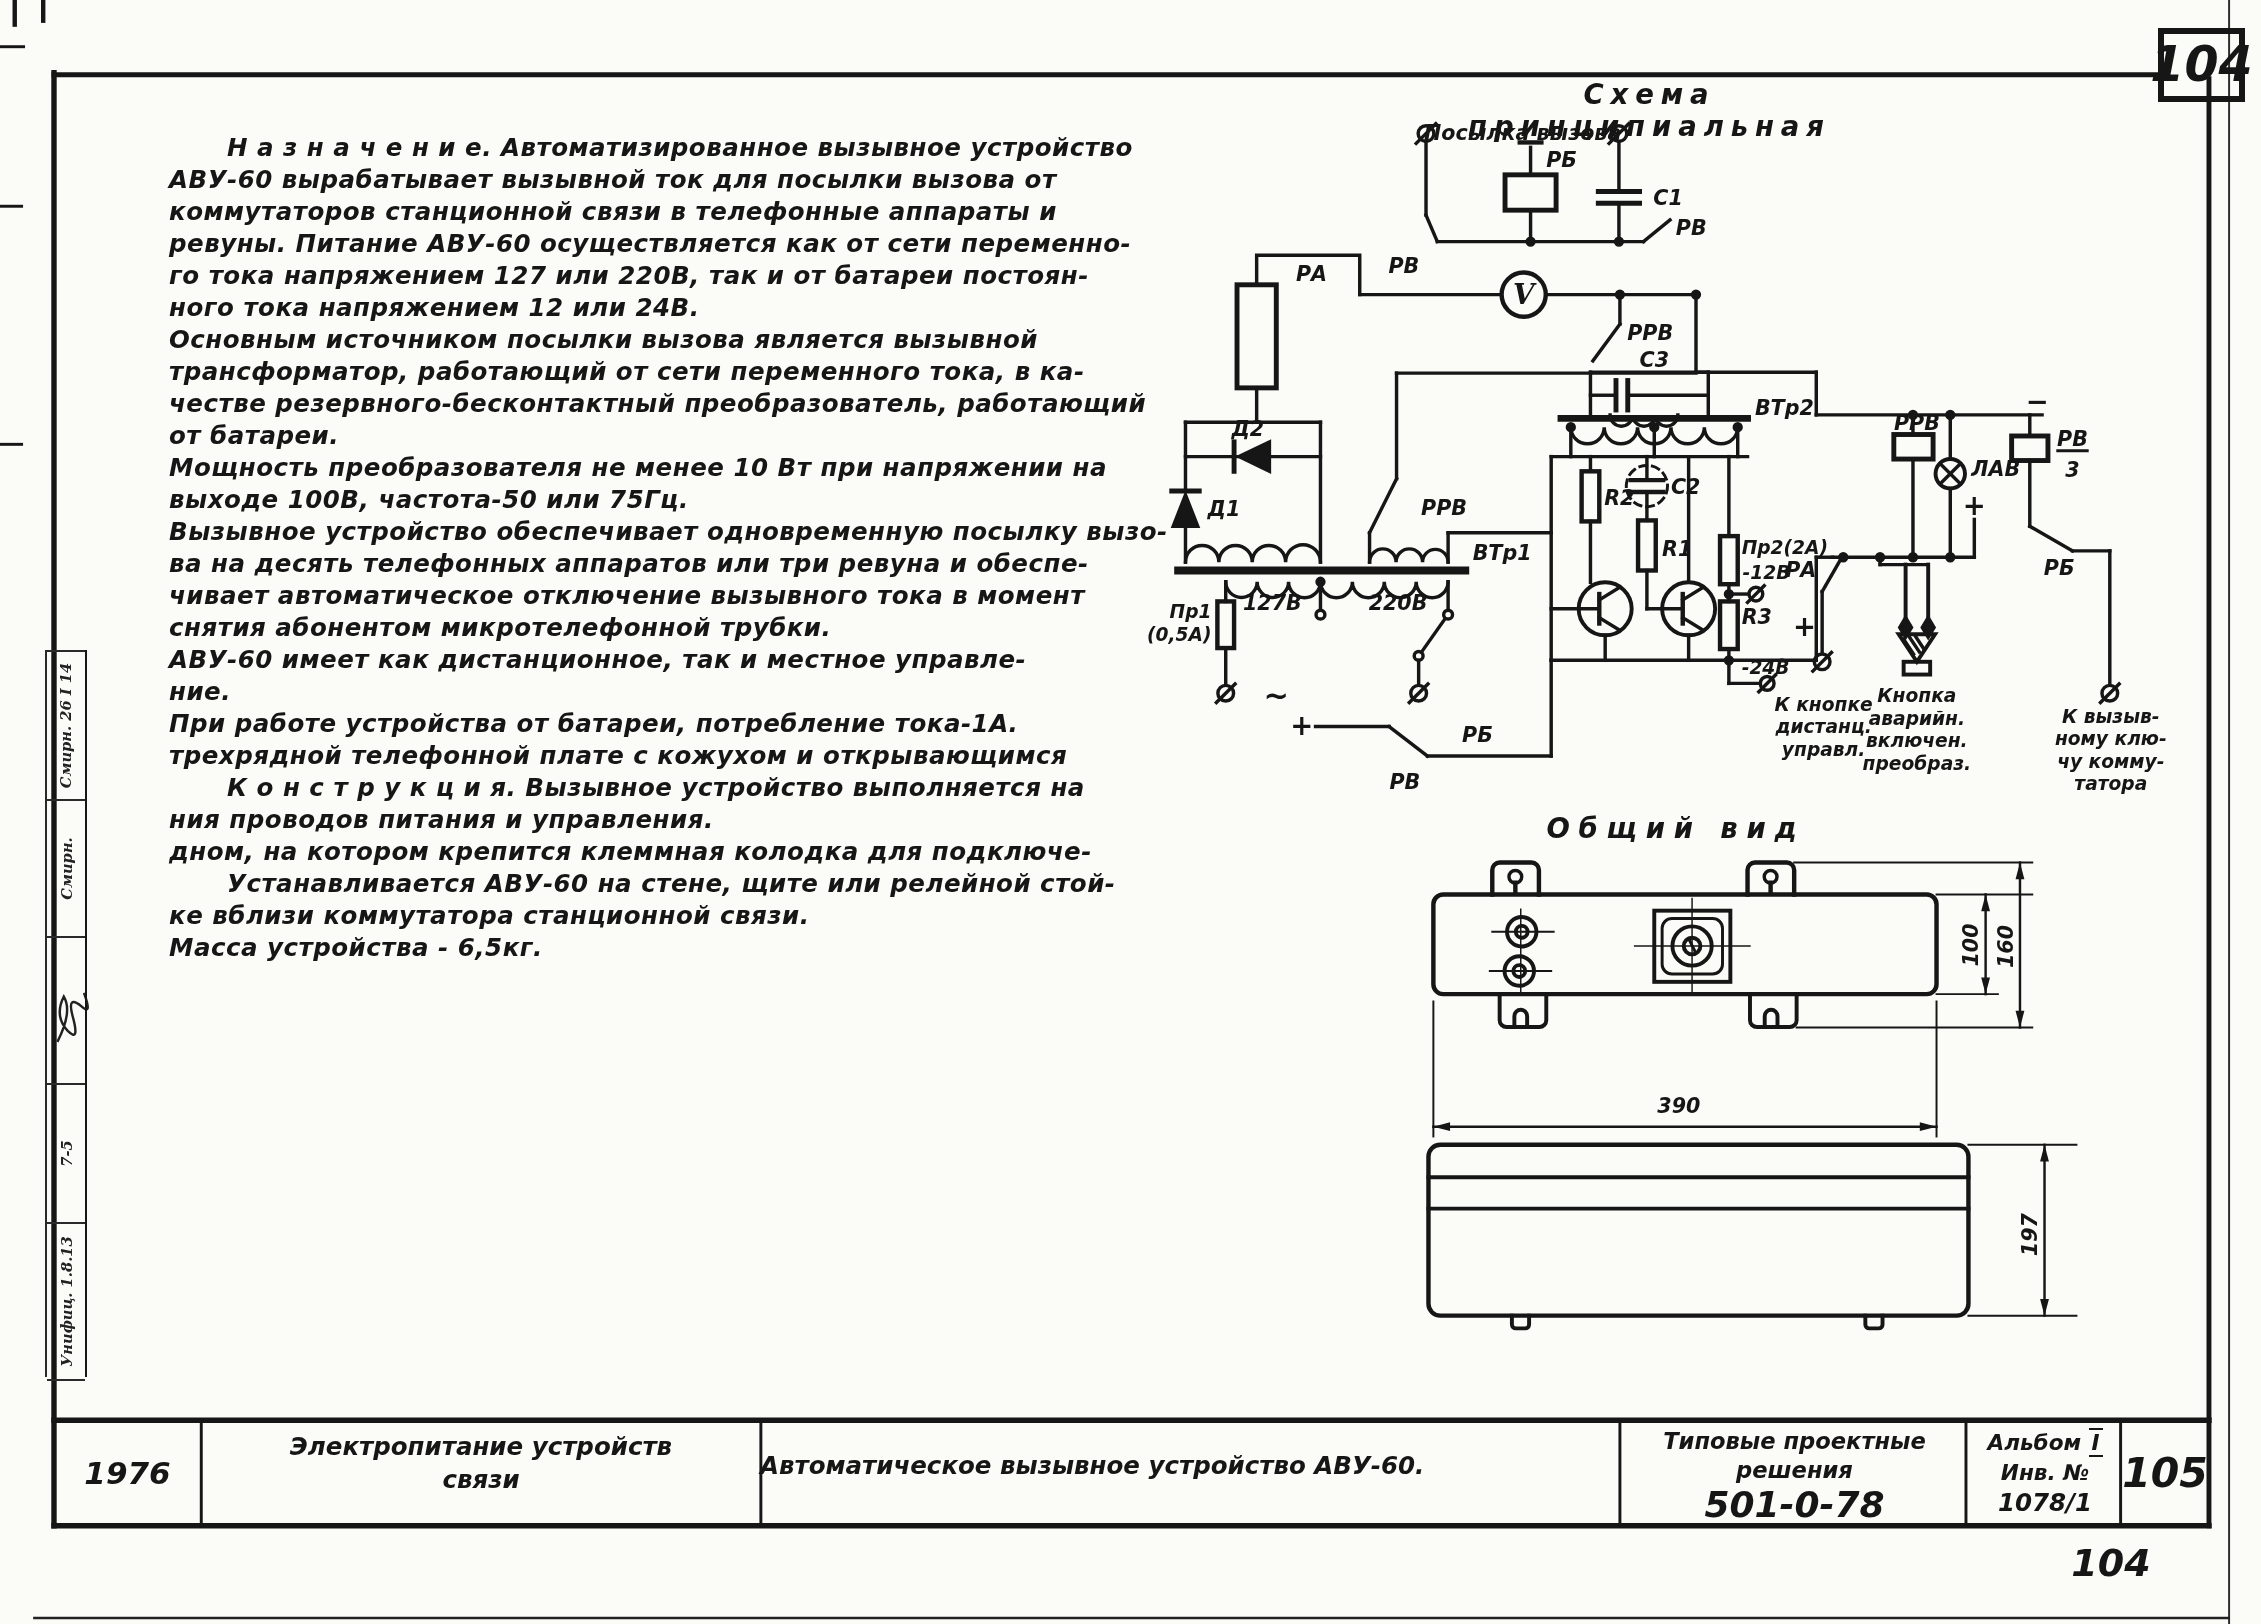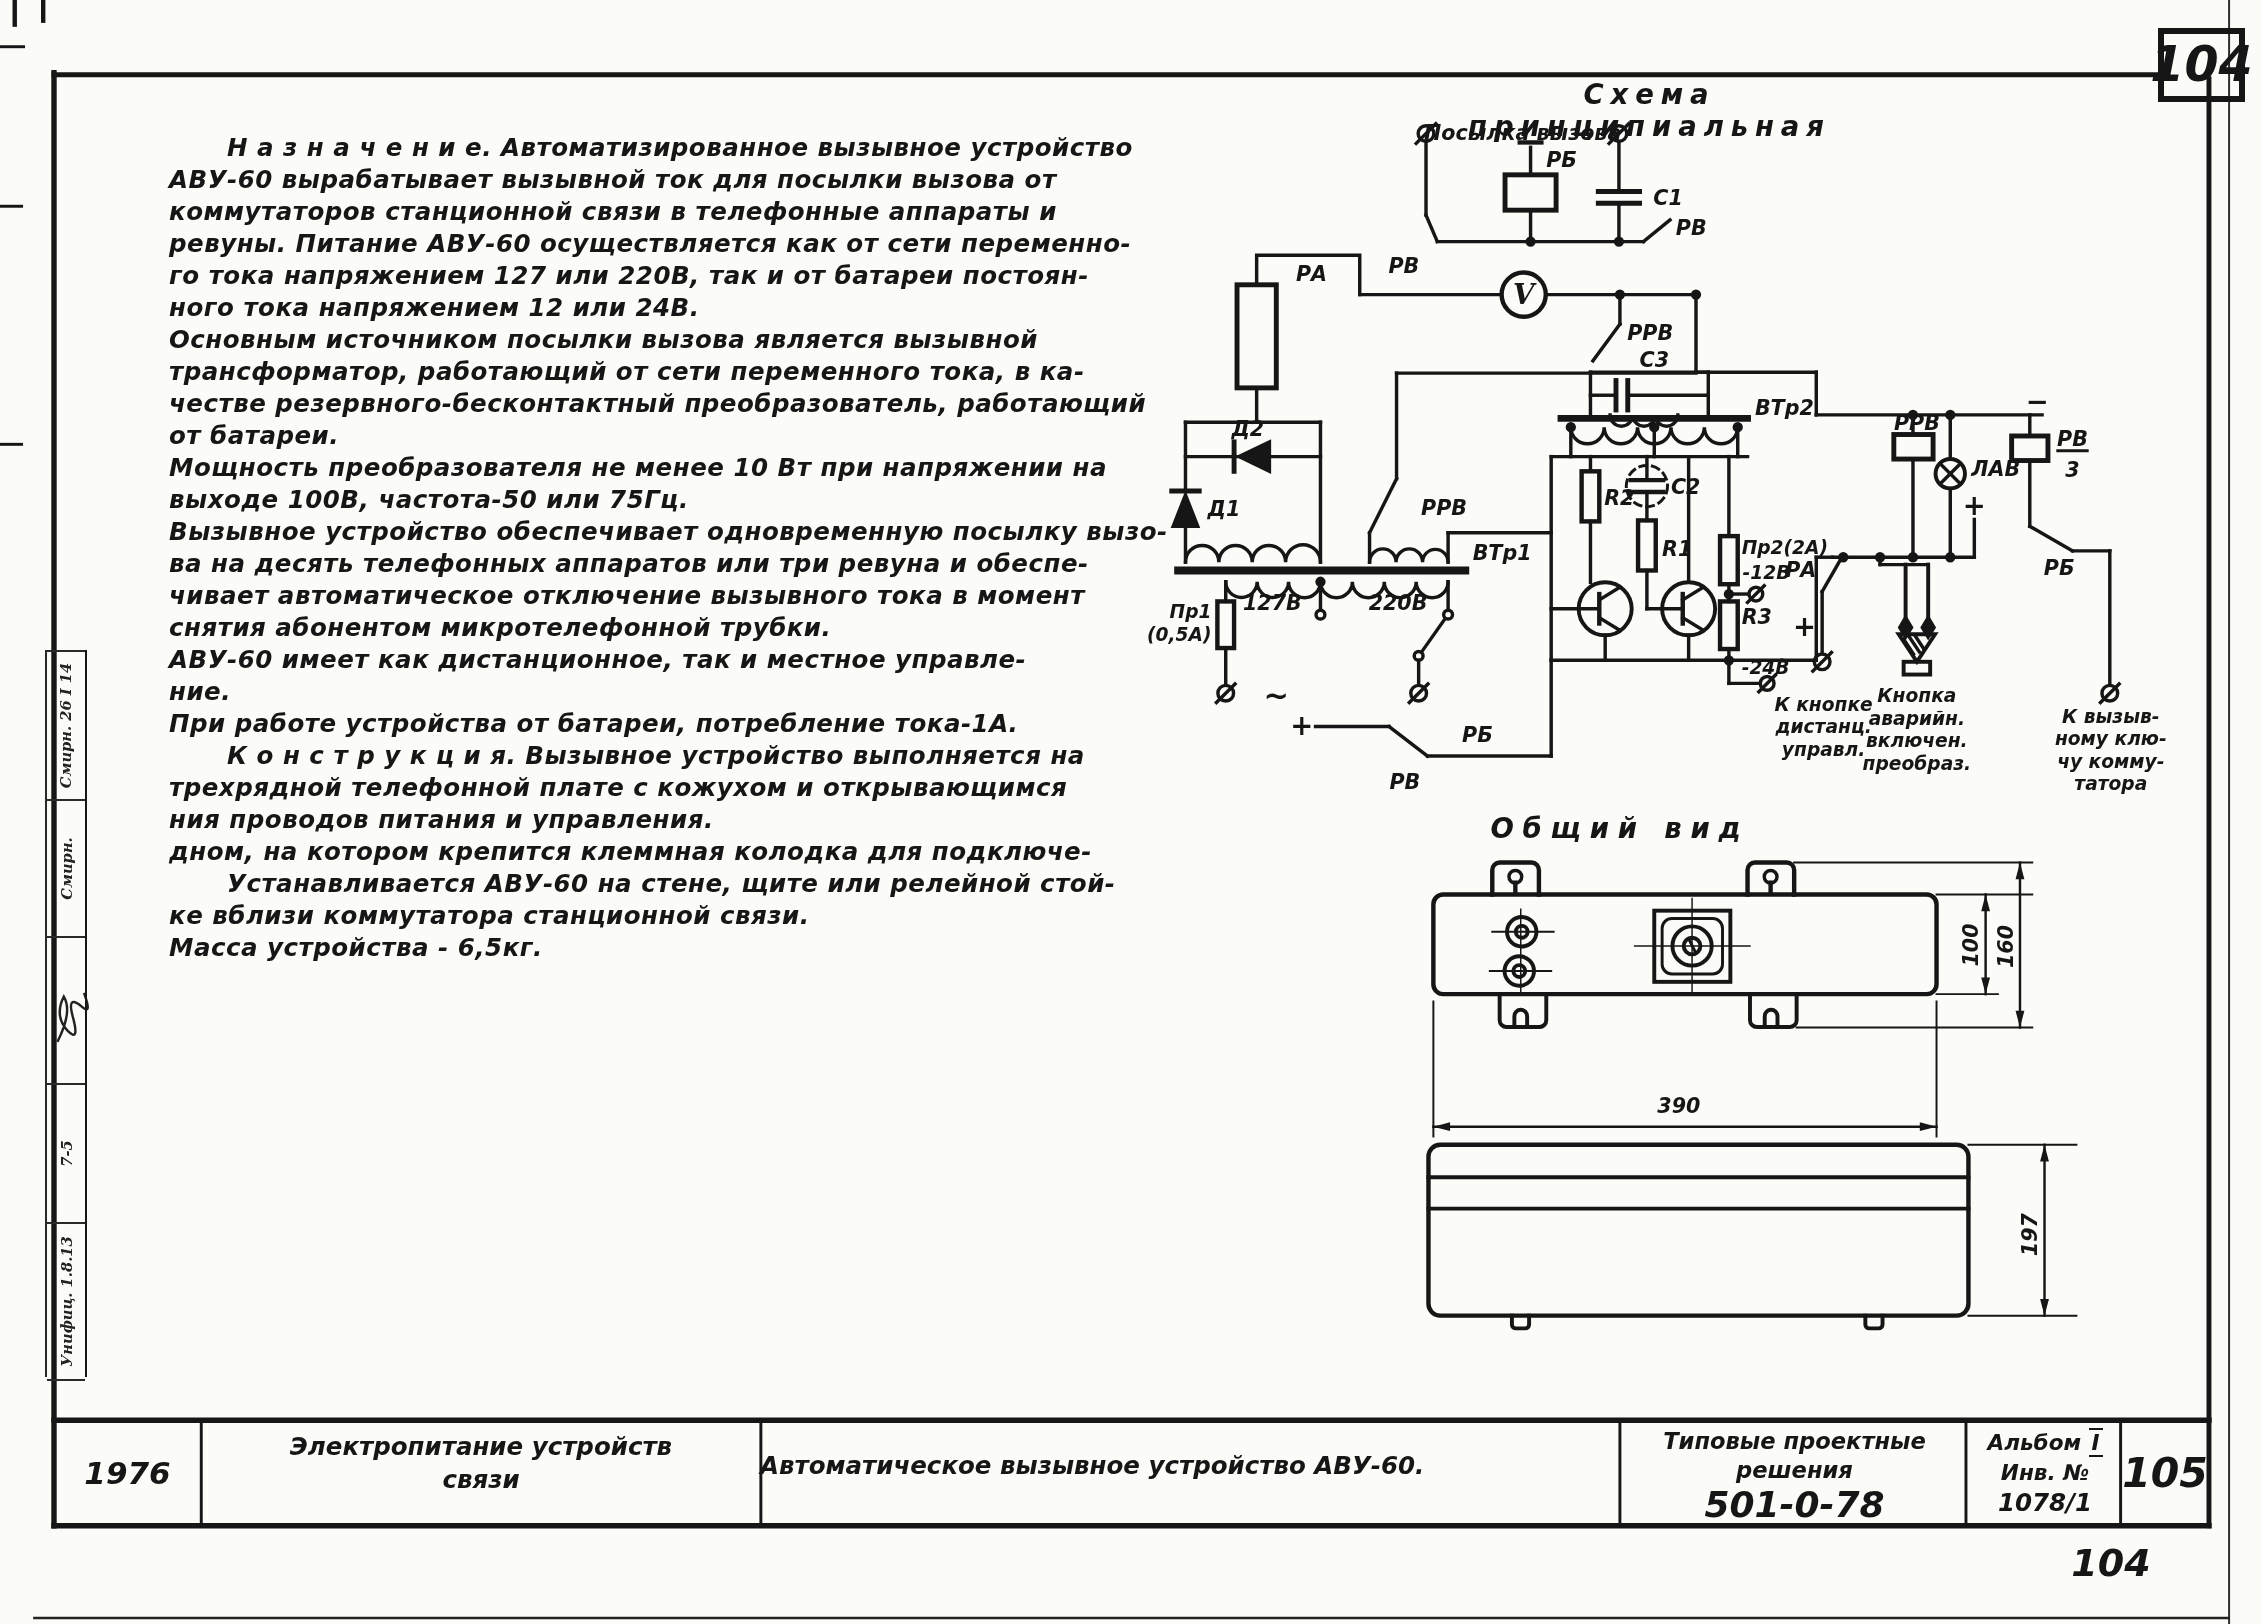--- a/index.html
+++ b/index.html
@@ -460,30 +460,30 @@
     <div class="tl">от батареи.</div>
     <div class="tl">Мощность преобразователя не менее 10 Вт при напряжении на</div>
     <div class="tl">выходе 100В, частота-50 или 75Гц.</div>
     <div class="tl">Вызывное устройство обеспечивает одновременную посылку вызо-</div>
     <div class="tl">ва на десять телефонных аппаратов или три ревуна и обеспе-</div>
     <div class="tl">чивает автоматическое отключение вызывного тока в момент</div>
     <div class="tl">снятия абонентом микротелефонной трубки.</div>
     <div class="tl">АВУ-60 имеет как дистанционное, так и  местное  управле-</div>
     <div class="tl">ние.</div>
     <div class="tl">При работе устройства от батареи, потребление тока-1А.</div>
+    <div class="tl">трехрядной телефонной плате с кожухом и открывающимся</div>
     <div class="tl ind">К о н с т р у к ц и я.  Вызывное устройство выполняется на</div>
-    <div class="tl">трехрядной телефонной плате с кожухом и открывающимся</div>
     <div class="tl">ния проводов питания и управления.</div>
     <div class="tl">дном, на котором крепится клеммная колодка для подключе-</div>
     <div class="tl ind">Устанавливается  АВУ-60 на стене, щите или релейной стой-</div>
     <div class="tl">ке вблизи коммутатора станционной связи.</div>
     <div class="tl">Масса  устройства - 6,5кг.</div>
   </div>
 
-  <div class="abs hw sec-title" style="left:1448px;top:812px;width:344px;letter-spacing:8.8px">Общий вид</div>
+  <div class="abs hw sec-title" style="left:1504px;top:812px;width:344px;letter-spacing:8.8px">Общий вид</div>
 
   <div class="abs stampcol">
     <div class="stampcell" style="height:147px">
       <span class="stamptext">Смирн. 26 І 14</span>
     </div>
     <div class="stampcell" style="height:135px">
       <span class="stamptext">Смирн.</span>
     </div>
     <div class="stampcell" style="height:145px">
       <span class="stamptext"></span>

